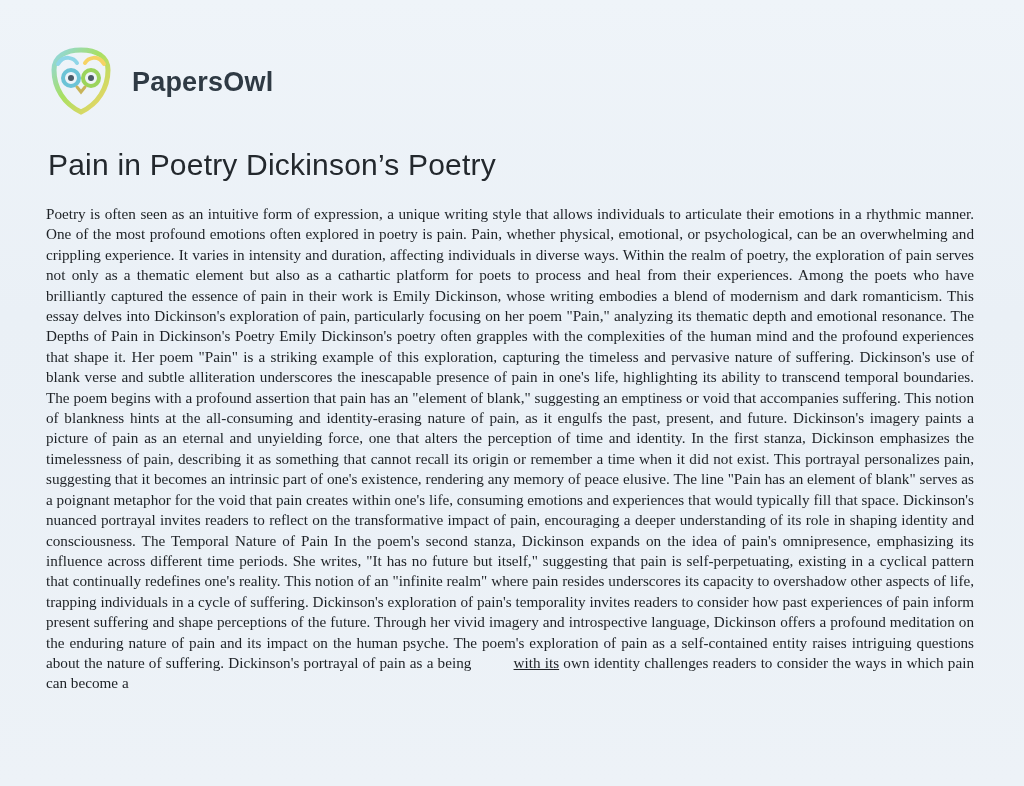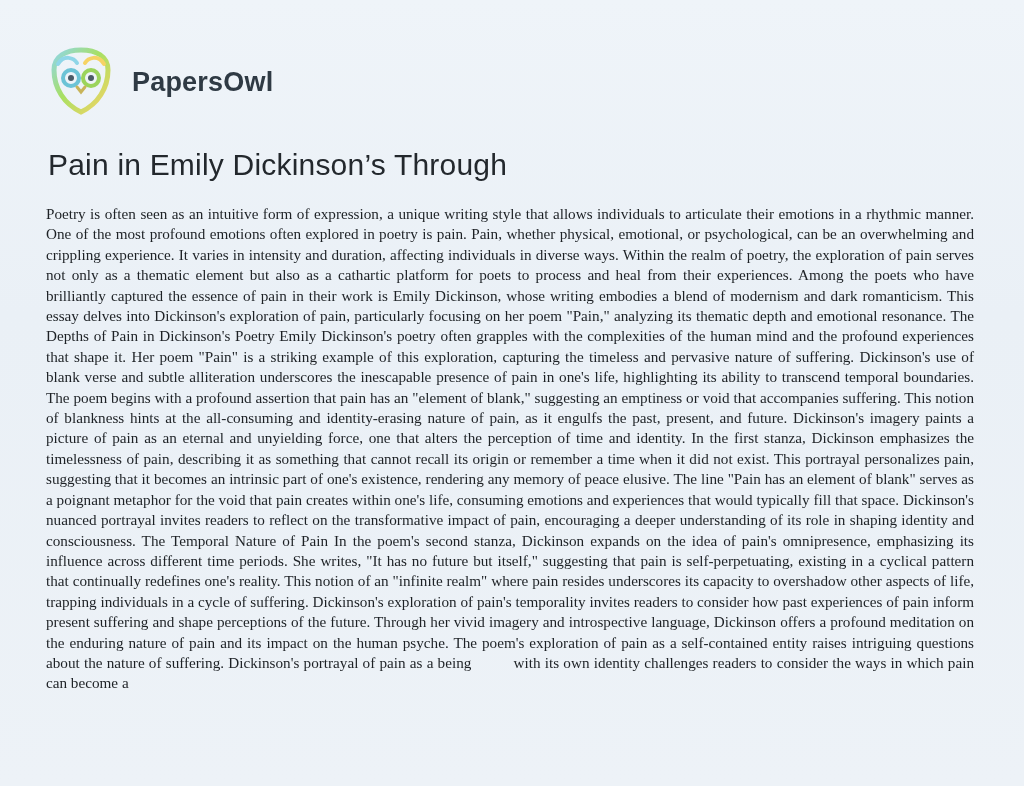--- a/index.html
+++ b/index.html
@@ -64,20 +64,21 @@
   .body-text {
     font-family: "Liberation Serif", serif;
     font-size: 15.2px;
     line-height: 20.4px;
     color: #1d2125;
     text-align: justify;
     margin: 0;
     width: 928px;
   }
   .underline-phrase {
+    text-decoration: underline;
     margin-left: 38px;
   }
 </style>
 </head>
 <body>
 
 <div class="page">
 
   <div class="header">
     <div class="logo">
@@ -98,17 +99,17 @@
         <circle cx="47" cy="34" r="3" fill="#4b5a66"></circle>
         <path d="M33 43 L37 48 L41 43" fill="none" stroke="#c8b45a" stroke-width="3" stroke-linecap="round"></path>
       </svg>
     </div>
     <div class="brand-block">
       <div class="brand-name">PapersOwl</div>
     </div>
   </div>
 
   <div class="content">
-    <h1 class="doc-title">Pain in Emily Dickinson’s Through</h1>
+    <h1 class="doc-title">Pain in Poetry Dickinson’s Poetry</h1>
     <p class="body-text"><span>Poetry is often seen as an intuitive form of expression, a unique writing style that allows individuals to articulate their emotions in a rhythmic manner. One of the most profound emotions often explored in poetry is pain. Pain, whether physical, emotional, or psychological, can be an overwhelming and crippling experience. It varies in intensity and duration, affecting individuals in diverse ways. Within the realm of poetry, the exploration of pain serves not only as a thematic element but also as a cathartic platform for poets to process and heal from their experiences. Among the poets who have brilliantly captured the essence of pain in their work is Emily Dickinson, whose writing embodies a blend of modernism and dark romanticism. This essay delves into Dickinson's exploration of pain, particularly focusing on her poem "Pain," analyzing its thematic depth and emotional resonance. The Depths of Pain in Dickinson's Poetry Emily Dickinson's poetry often grapples with the complexities of the human mind and the profound experiences that shape it. Her poem "Pain" is a striking example of this exploration, capturing the timeless and pervasive nature of suffering. Dickinson's use of blank verse and subtle alliteration underscores the inescapable presence of pain in one's life, highlighting its ability to transcend temporal boundaries. The poem begins with a profound assertion that pain has an "element of blank," suggesting an emptiness or void that accompanies suffering. This notion of blankness hints at the all-consuming and identity-erasing nature of pain, as it engulfs the past, present, and future. Dickinson's imagery paints a picture of pain as an eternal and unyielding force, one that alters the perception of time and identity. In the first stanza, Dickinson emphasizes the timelessness of pain, describing it as something that cannot recall its origin or remember a time when it did not exist. This portrayal personalizes pain, suggesting that it becomes an intrinsic part of one's existence, rendering any memory of peace elusive. The line "Pain has an element of blank" serves as a poignant metaphor for the void that pain creates within one's life, consuming emotions and experiences that would typically fill that space. Dickinson's nuanced portrayal invites readers to reflect on the transformative impact of pain, encouraging a deeper understanding of its role in shaping identity and consciousness. The Temporal Nature of Pain In the poem's second stanza, Dickinson expands on the idea of pain's omnipresence, emphasizing its influence across different time periods. She writes, "It has no future but itself," suggesting that pain is self-perpetuating, existing in a cyclical pattern that continually redefines one's reality. This notion of an "infinite realm" where pain resides underscores its capacity to overshadow other aspects of life, trapping individuals in a cycle of suffering. Dickinson's exploration of pain's temporality invites readers to consider how past experiences of pain inform present suffering and shape perceptions of the future. Through her vivid imagery and introspective language, Dickinson offers a profound meditation on the enduring nature of pain and its impact on the human psyche. The poem's exploration of pain as a self-contained entity raises intriguing questions about the nature of suffering. Dickinson's portrayal of pain as a being </span><span class="underline-phrase">with its</span><span> own identity challenges readers to consider the ways in which pain can become a</span></p>
   </div>
 
 </div>
 
 </body></html>

